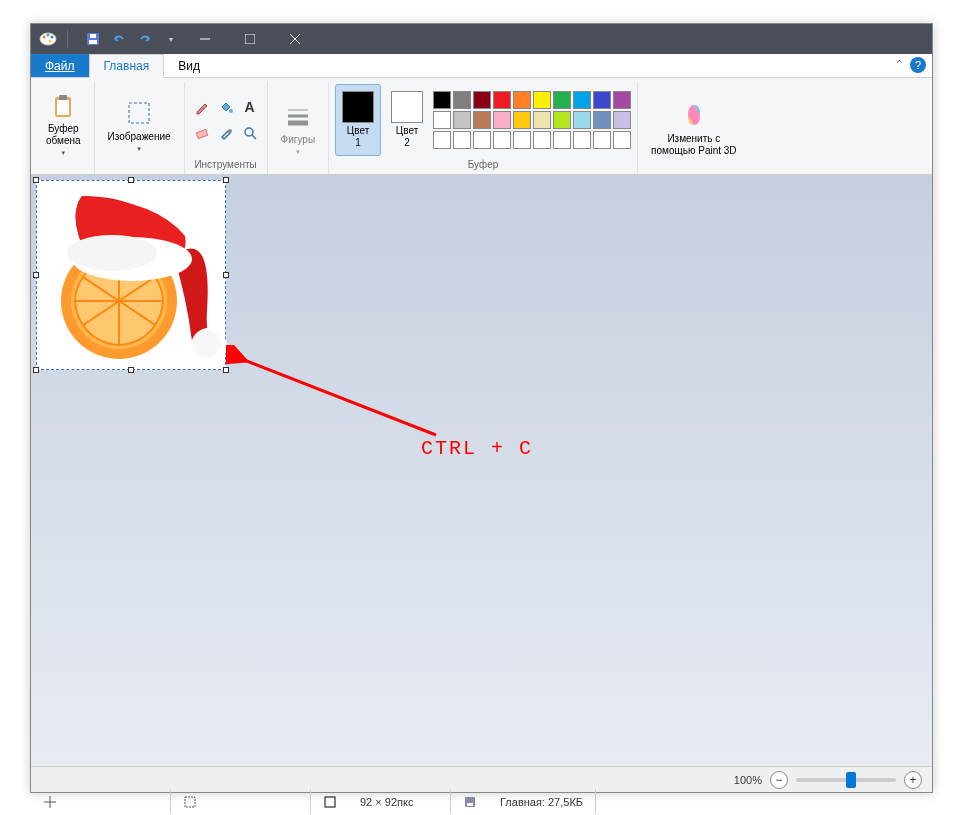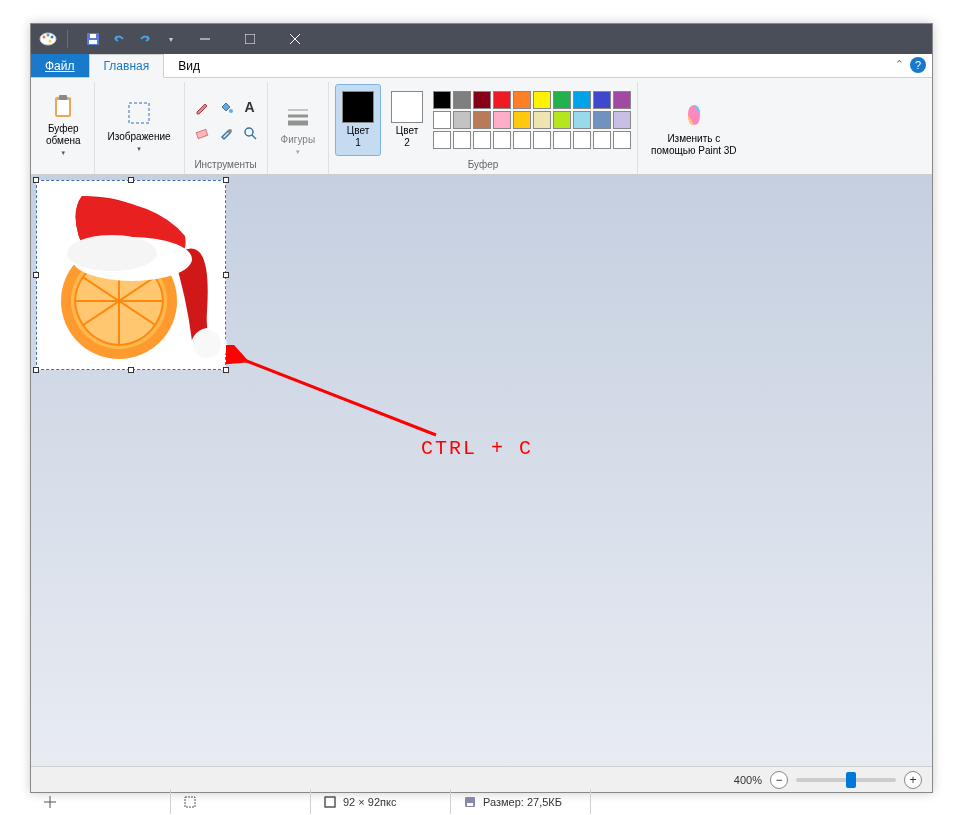--- a/index.html
+++ b/index.html
@@ -48,21 +48,21 @@
 .canvas { position: absolute; top: 5px; left: 5px; width: 190px; height: 190px; background: #fff; border: 1px dashed #3a6fb7; }
 .selection-handle { position: absolute; width: 6px; height: 6px; background: #fff; border: 1px solid #333; }
 .sh-tl { top: -4px; left: -4px; } .sh-tm { top: -4px; left: 50%; margin-left: -3px; } .sh-tr { top: -4px; right: -4px; }
 .sh-ml { top: 50%; left: -4px; margin-top: -3px; } .sh-mr { top: 50%; right: -4px; margin-top: -3px; }
 .sh-bl { bottom: -4px; left: -4px; } .sh-bm { bottom: -4px; left: 50%; margin-left: -3px; } .sh-br { bottom: -4px; right: -4px; }
 
 .annotation-arrow { position: absolute; pointer-events: none; }
 .annotation-text { position: absolute; font-family: 'Courier New', monospace; font-size: 20px; color: #ff0000; font-weight: 500; letter-spacing: 2px; }
 
 .statusbar { height: 26px; background: #f0f0f0; border-top: 1px solid #d0d0d0; display: flex; align-items: center; font-size: 11px; color: #333; }
-.status-section { padding: 0 12px; border-right: 1px solid #d0d0d0; height: 100%; display: flex; align-items: center; gap: 6px; min-width: 140px; margin-top: 44px; }
+.status-section { padding: 0 12px; border-right: 1px solid #d0d0d0; height: 100%; display: flex; align-items: center; gap: 23px; min-width: 140px; margin-top: 44px; }
 .status-icon { width: 14px; height: 14px; display: flex; align-items: center; justify-content: center; }
 .zoom-area { margin-left: auto; display: flex; align-items: center; gap: 8px; padding: 0 10px; }
 .zoom-slider { width: 100px; height: 4px; background: #ccc; position: relative; border-radius: 2px; }
 .zoom-thumb { position: absolute; width: 10px; height: 16px; background: #0078d7; top: -6px; left: 50%; border-radius: 2px; }
 .zoom-btn { width: 18px; height: 18px; border-radius: 50%; border: 1px solid #888; display: flex; align-items: center; justify-content: center; cursor: pointer; font-size: 12px; background: #fff; }
 </style>
 </head>
 <body>
 
 <div class="window">
@@ -354,24 +354,24 @@
         </span>
       <span>92 × 92пкс</span>
     </div>
     <div class="status-section">
       <span class="status-icon">
           <svg width="12" height="12">
             <rect x="1" y="1" width="10" height="10" fill="#88a" rx="1"></rect>
             <rect x="3" y="7" width="6" height="3" fill="#fff"></rect>
           </svg>
         </span>
-      <span>Размер: 27,5КБ</span>
+      <span>Главная: 27,5КБ</span>
     </div>
     <div class="zoom-area">
-      <span>400%</span>
+      <span>100%</span>
       <span class="zoom-btn">−</span>
       <div class="zoom-slider">
           <div class="zoom-thumb"></div>
         </div>
       <span class="zoom-btn">+</span>
     </div>
   </div>
 
 </div>
 

